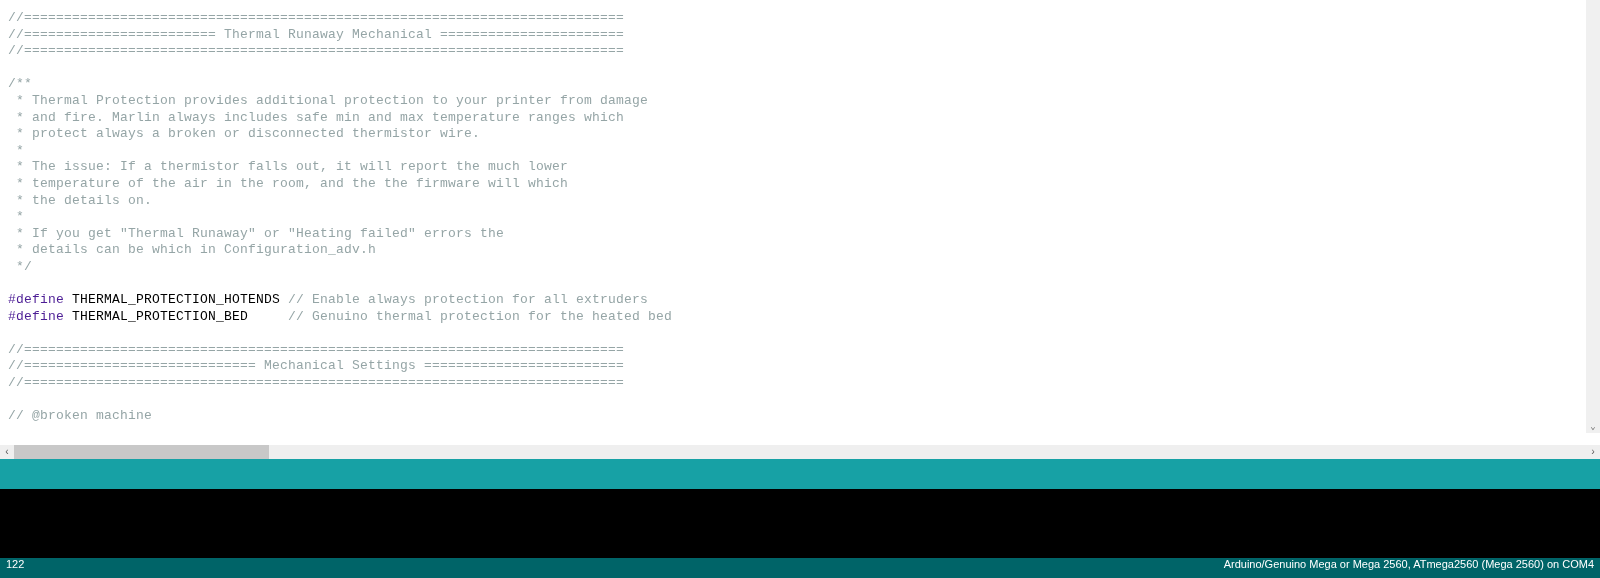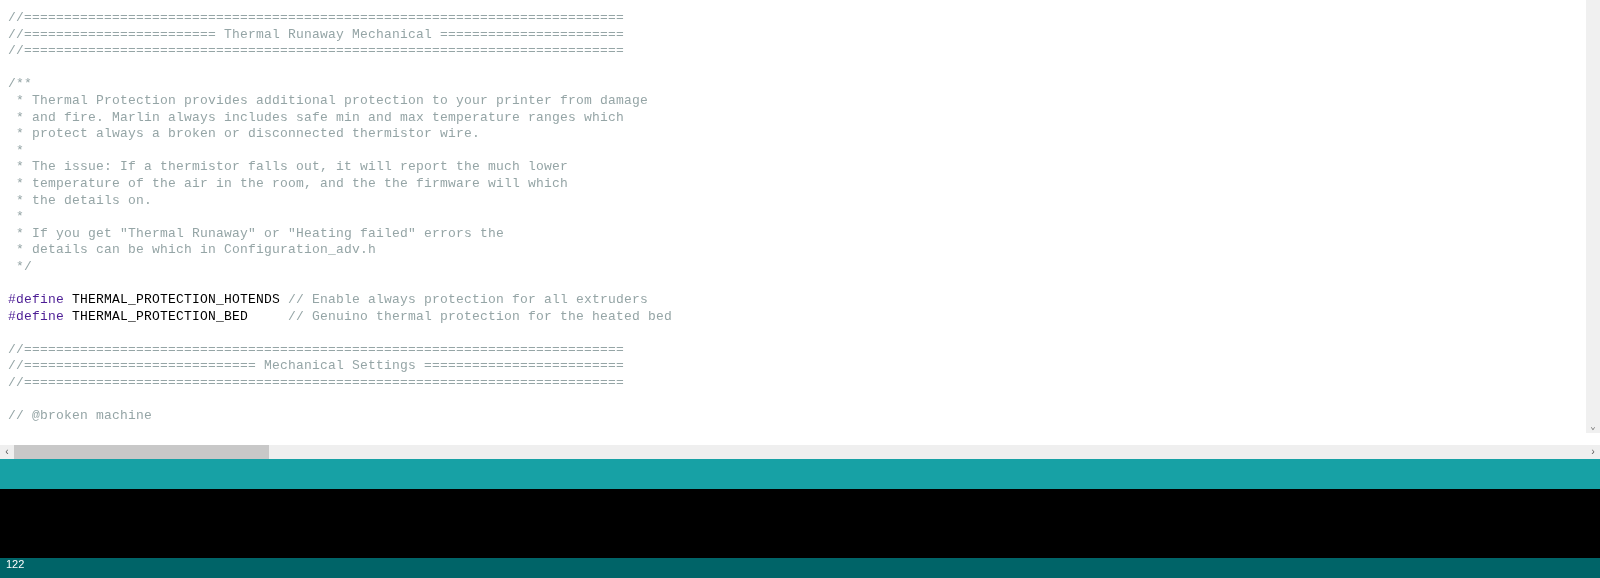--- a/index.html
+++ b/index.html
@@ -143,13 +143,14 @@
   </div>
   <div class="horiz-scroll-btn">›</div>
 </div>
 
 <div class="teal-bar"></div>
 
 <div class="black-console"></div>
 
 <div class="status-bar">
   <span class="status-left">122</span>
+  <span class="status-right">Arduino/Genuino Mega or Mega 2560, ATmega2560 (Mega 2560) on COM4</span>
 </div>
 
 </body></html>

